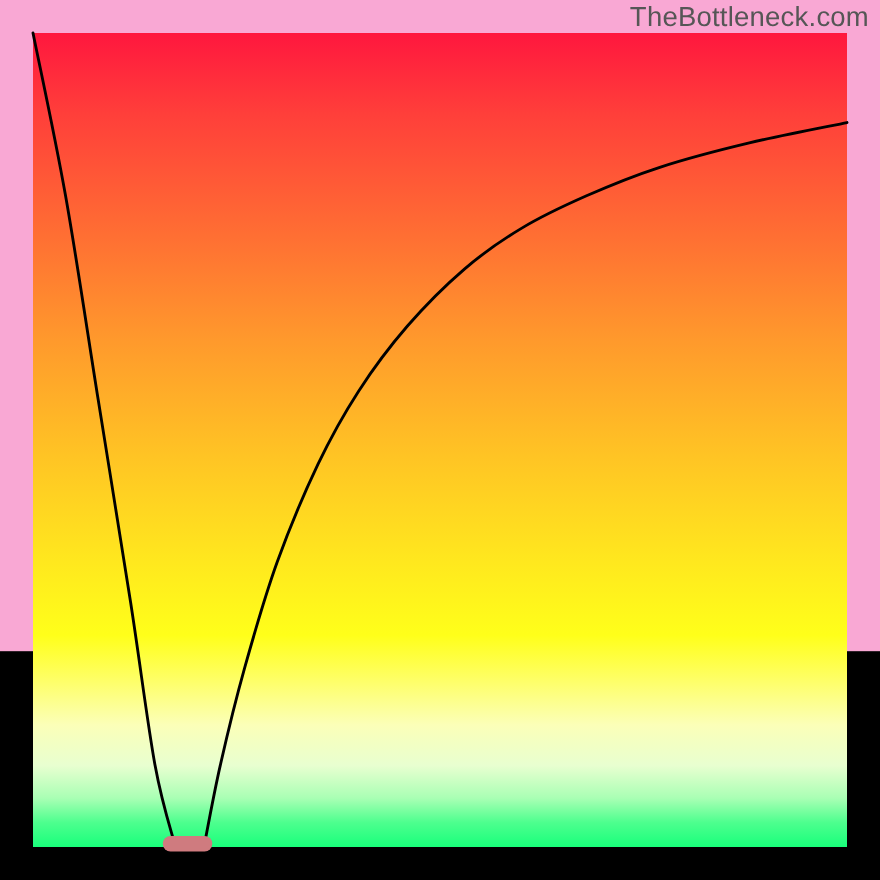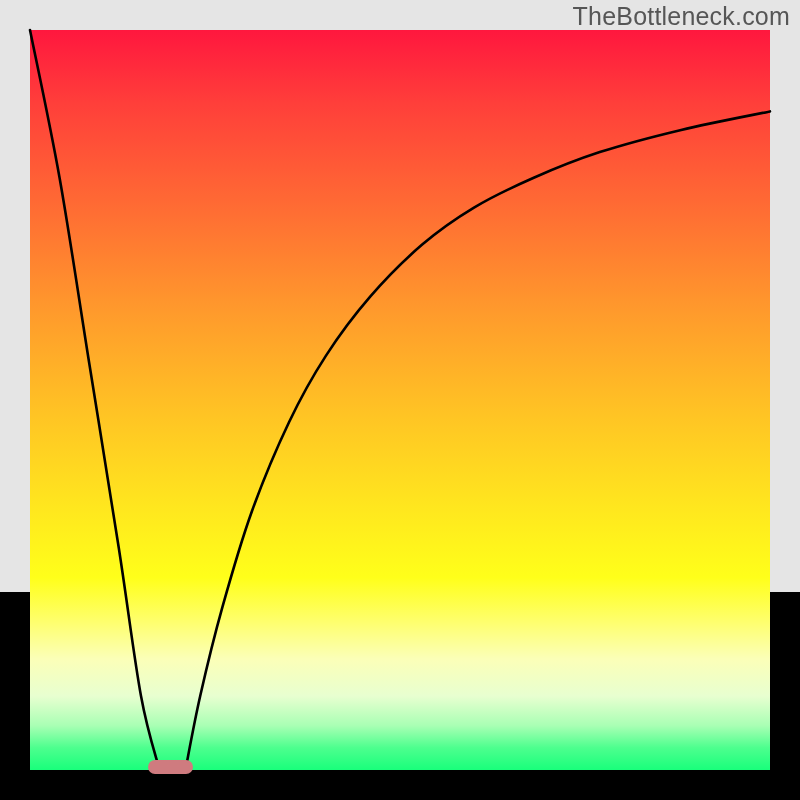--- a/index.html
+++ b/index.html
@@ -8,21 +8,21 @@
     width: 800px;
     height: 800px;
     overflow: hidden;
     background: #000;
     font-family: Arial, Helvetica, sans-serif;
   }
   .frame {
     position: relative;
     width: 800px;
     height: 592px;
-    background: #e5e5e5;
+    background: #f9a8d4;
   }
   .plot-area {
     position: absolute;
     left: 30px;
     top: 30px;
     width: 740px;
     height: 740px;
     background: linear-gradient(to bottom,
       #ff173e 0%,
       #ff3f3a 10%,

